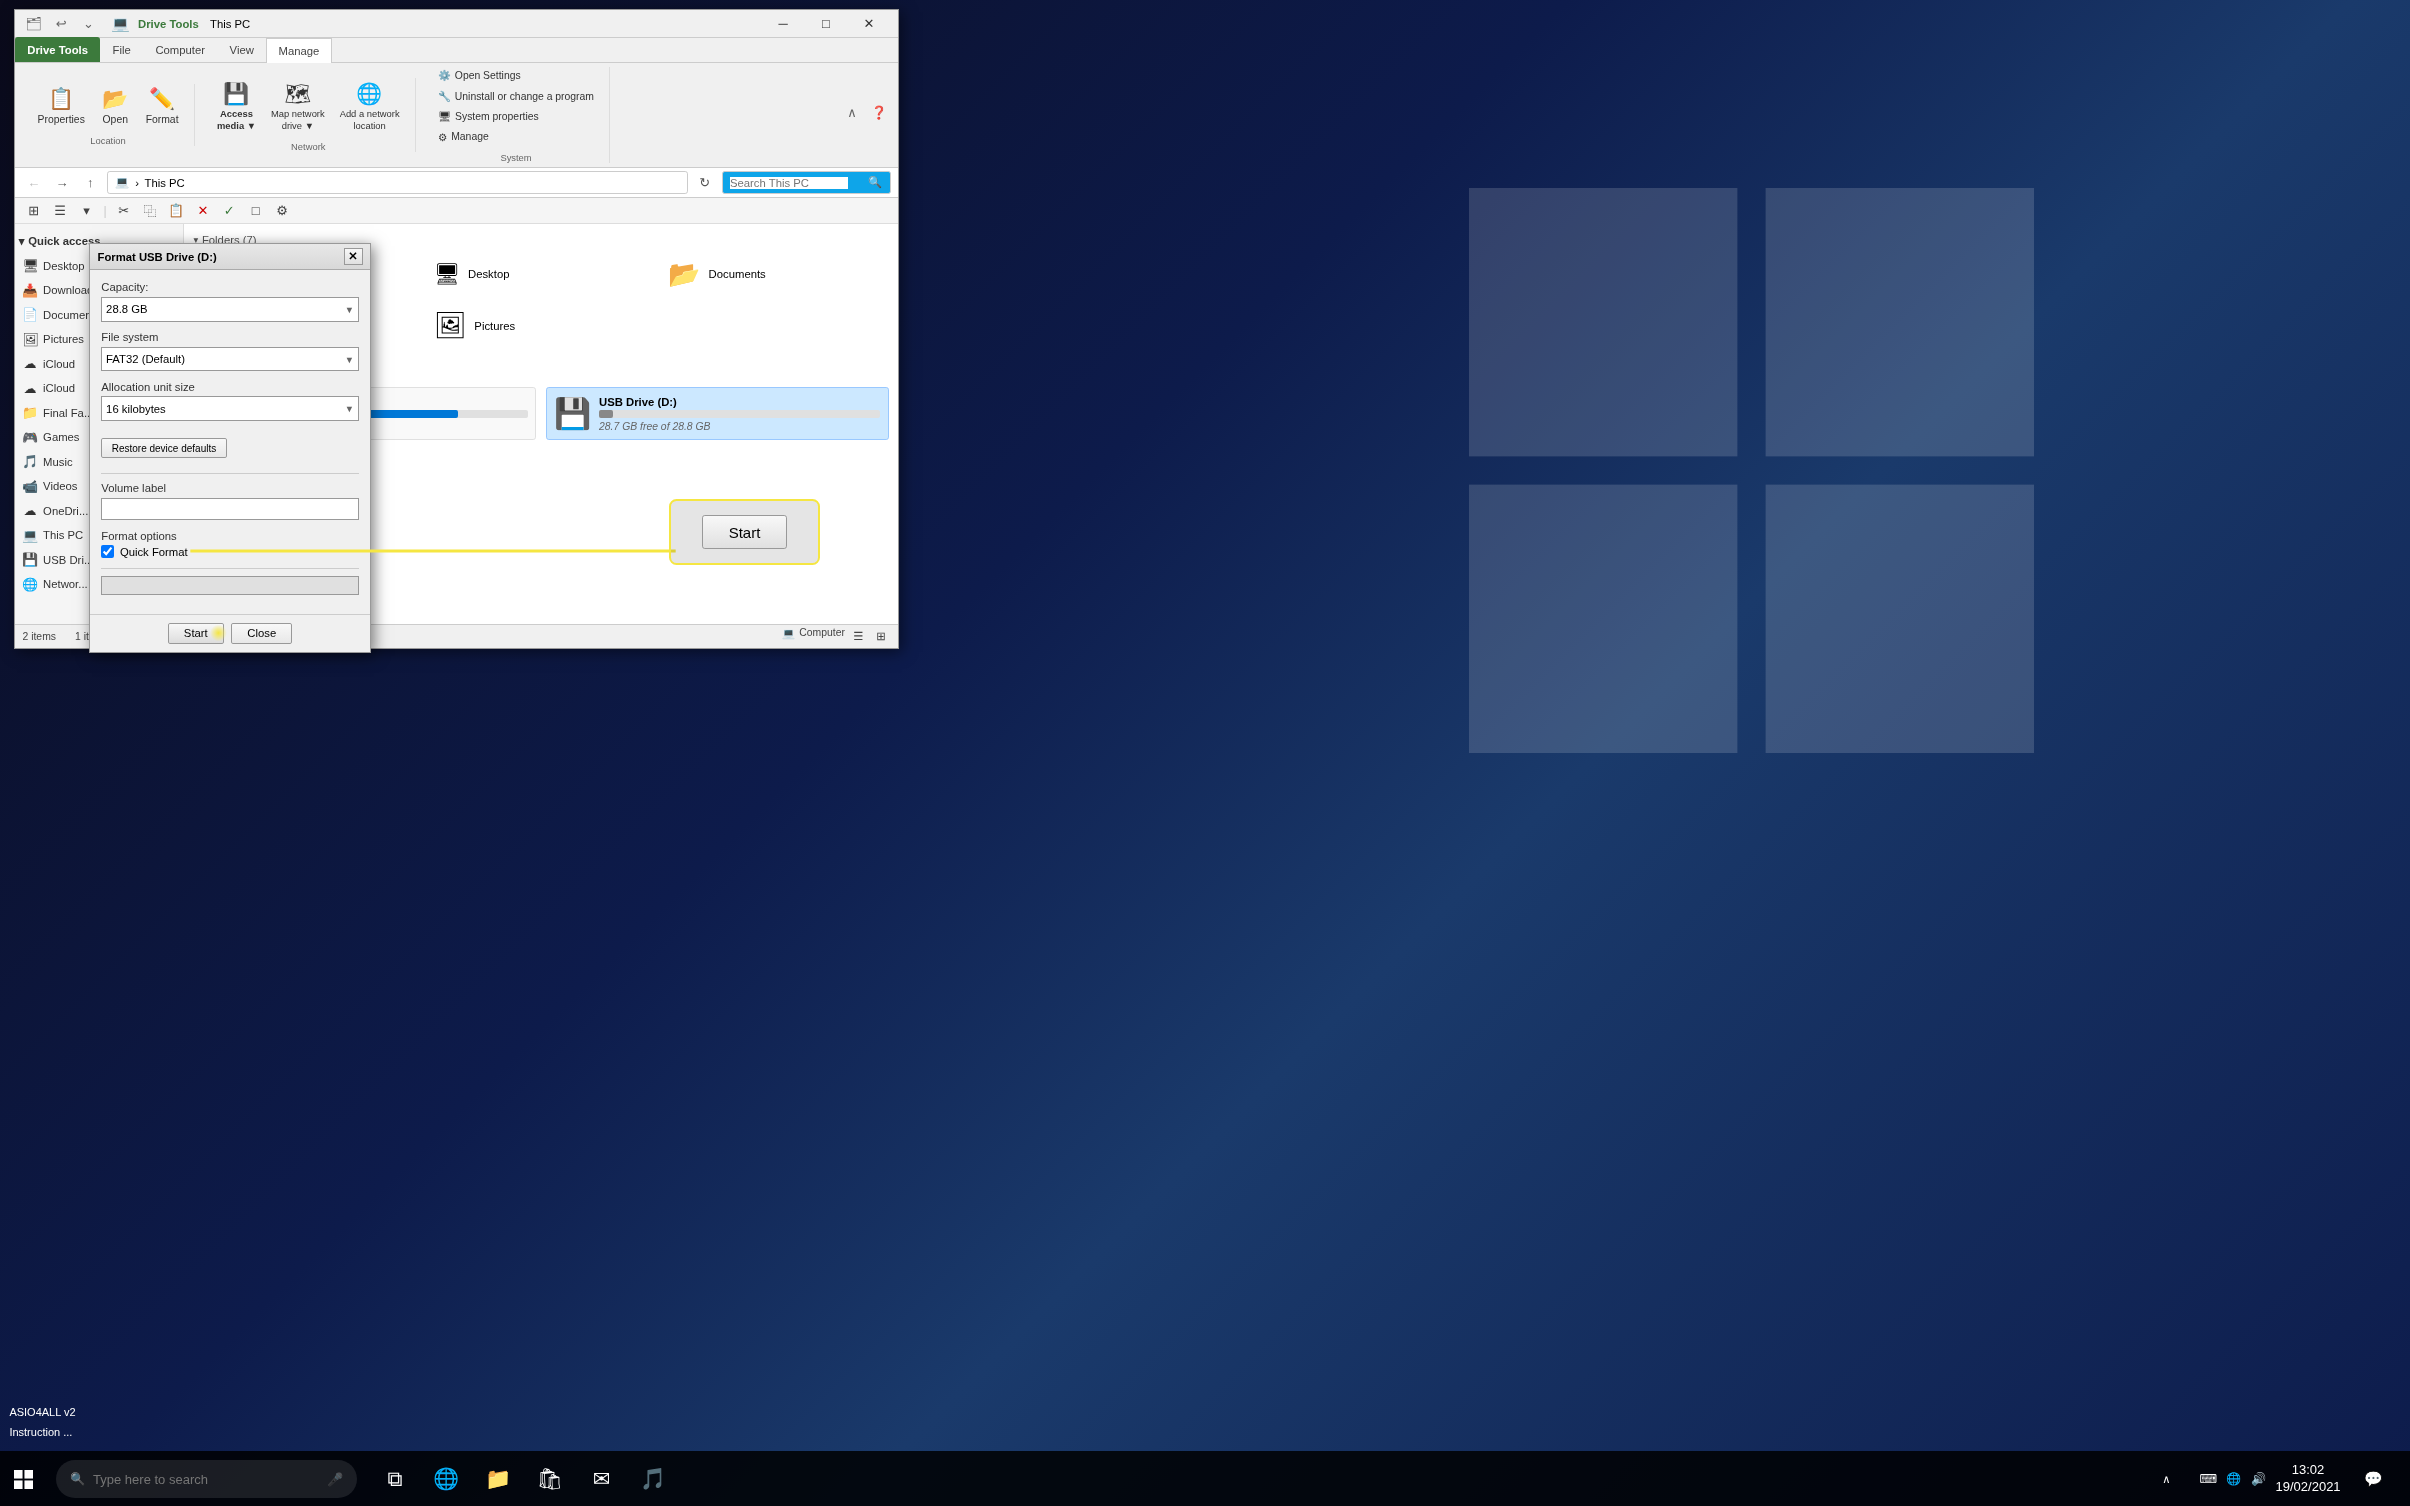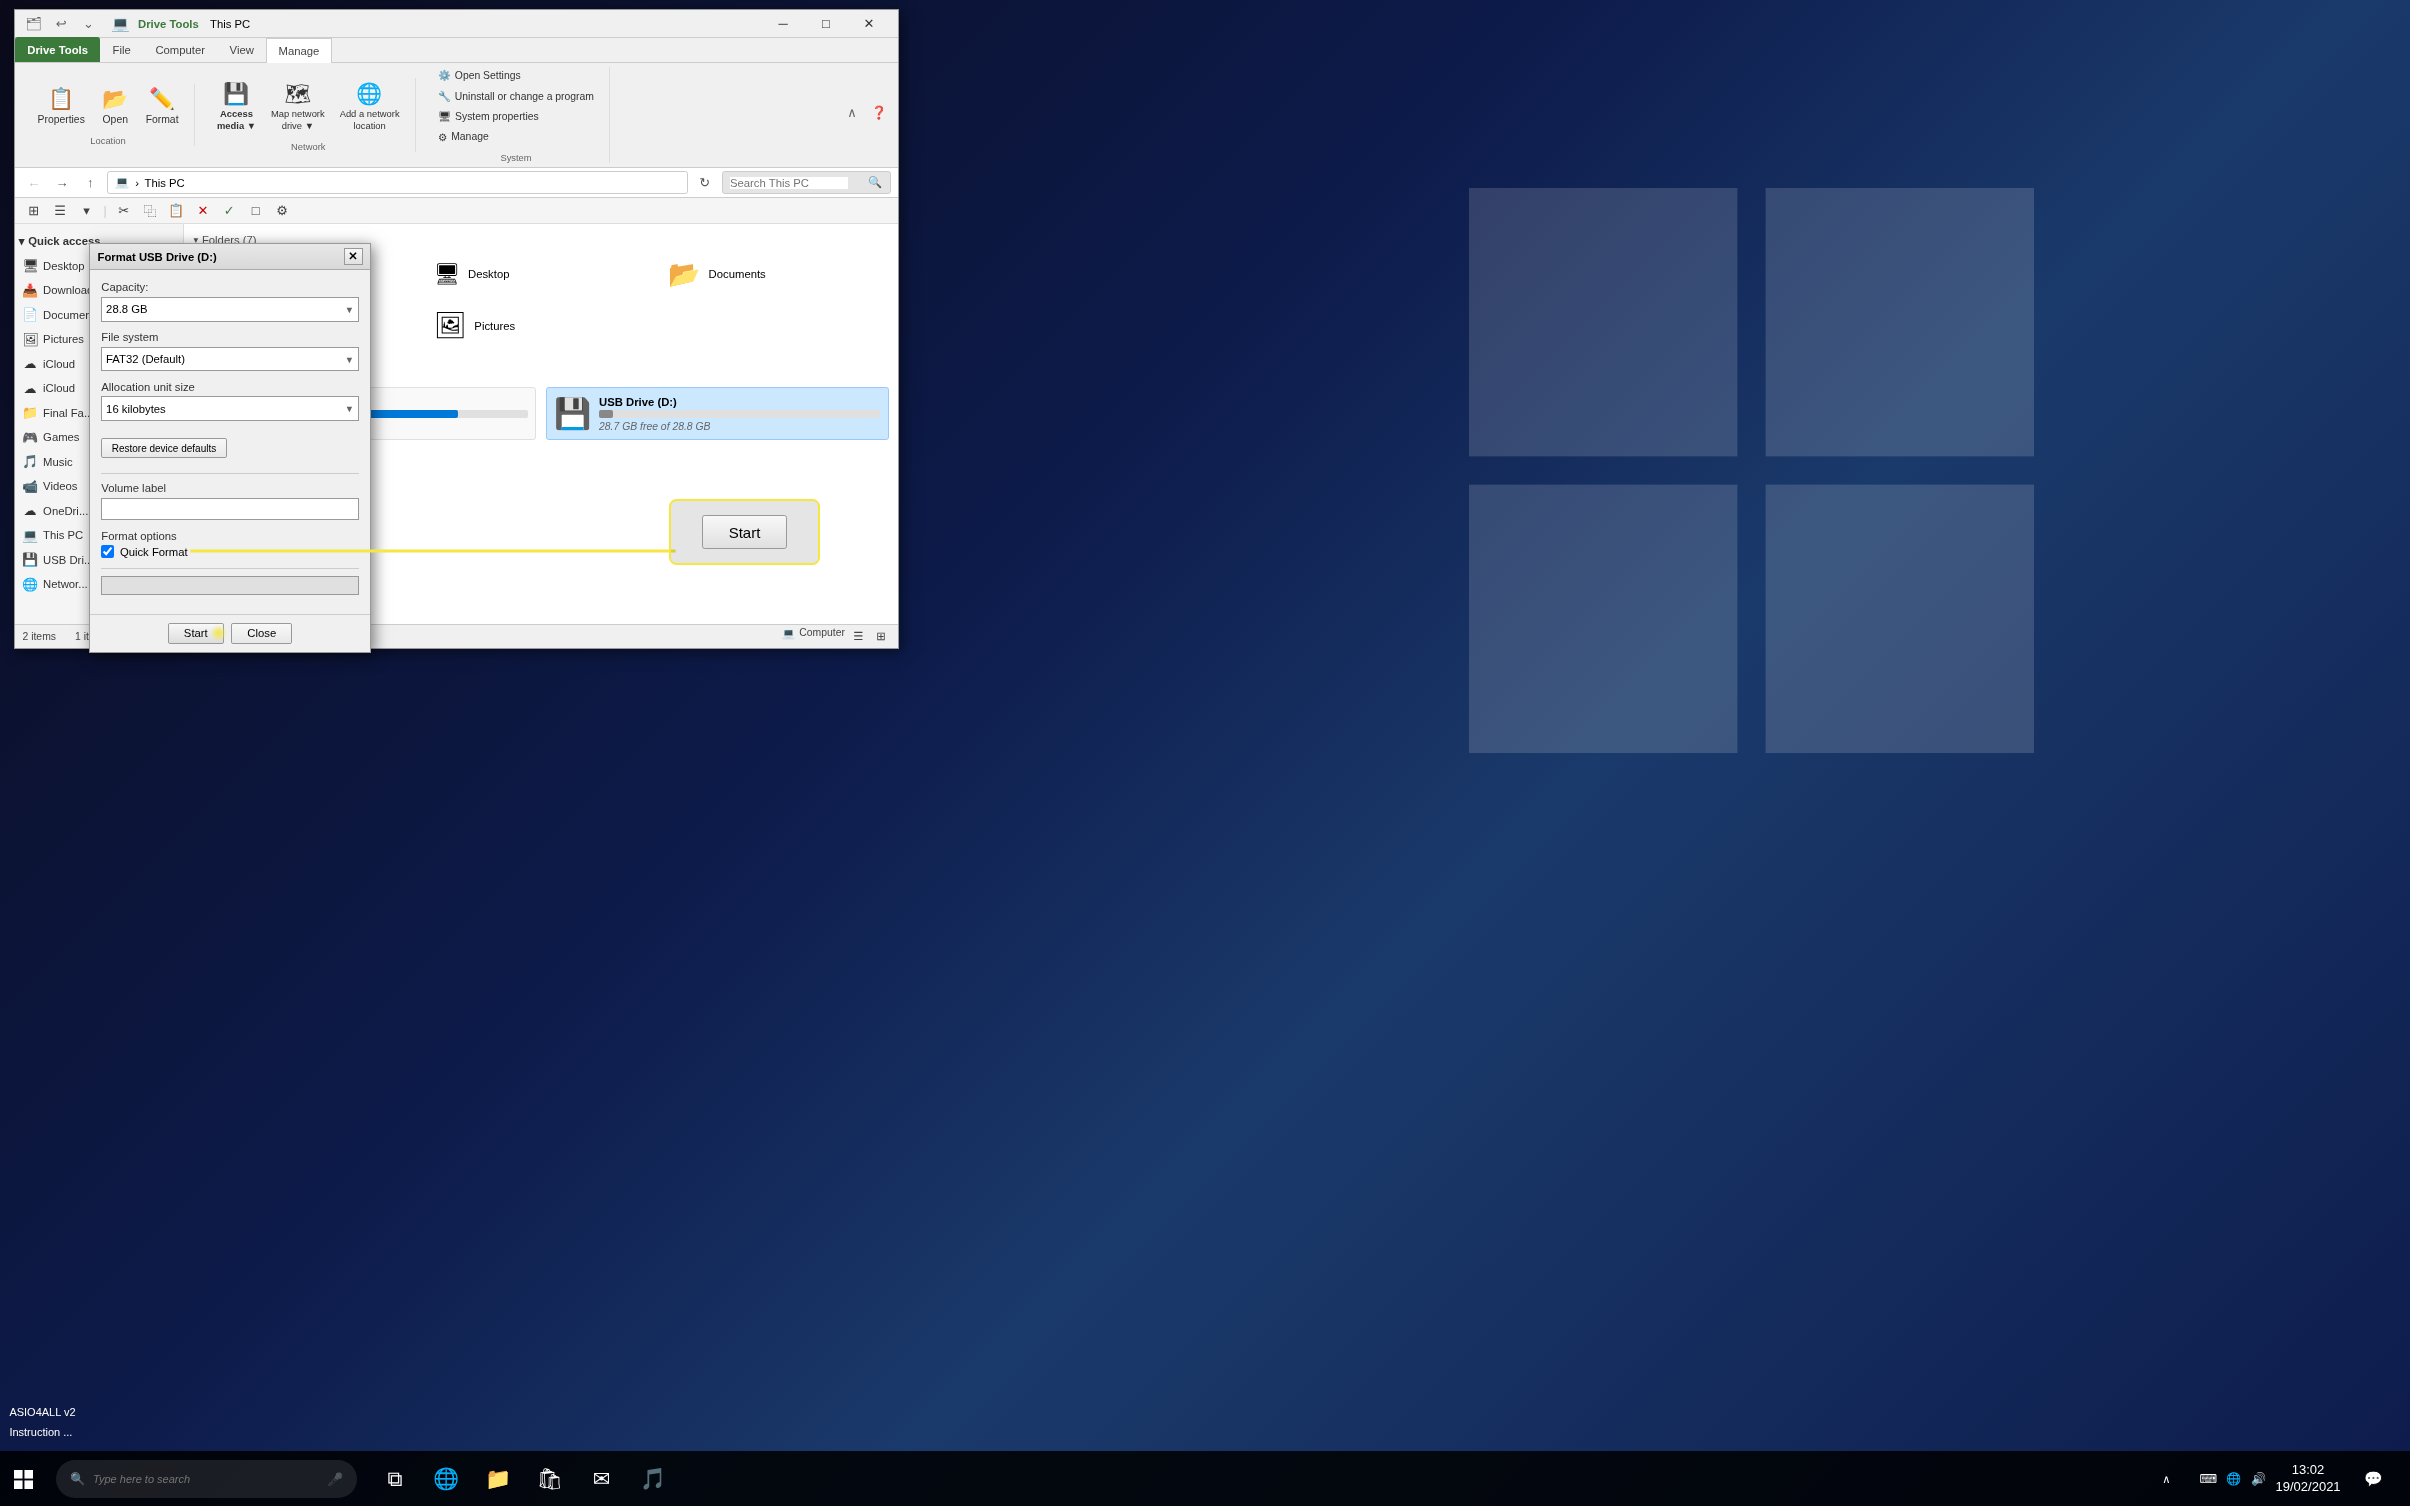--- a/index.html
+++ b/index.html
@@ -50,23 +50,22 @@
       color: rgba(255,255,255,0.7);
       width: 301px;
       height: 38px;
       gap: 7.5px;
     }
     .taskbar-search input {
       background: transparent;
       border: none;
       outline: none;
       color: rgba(255,255,255,0.7);
-      font-size: 11px;
+      font-size: 13px;
       width: 100%;
-      font-style: italic;
     }
     .taskbar-icons {
       display: flex;
       align-items: center;
       gap: 4.7px;
       margin-left: 14px;
     }
     .taskbar-icon {
       width: 47px;
       height: 47px;
@@ -292,21 +291,21 @@
     }
     .search-box {
       display: flex;
       align-items: center;
       border: 0.9px solid #ccc;
       border-radius: 2.8px;
       padding: 2.8px 7.5px;
       font-size: 11.3px;
       width: 169px;
       height: 22.6px;
-      background: #e5e5e5;
+      background: #0ea5e9;
       gap: 20px;
     }
     .search-box input {
       border: none;
       outline: none;
       font-size: 11.3px;
       width: 100%;
     }
 
     

